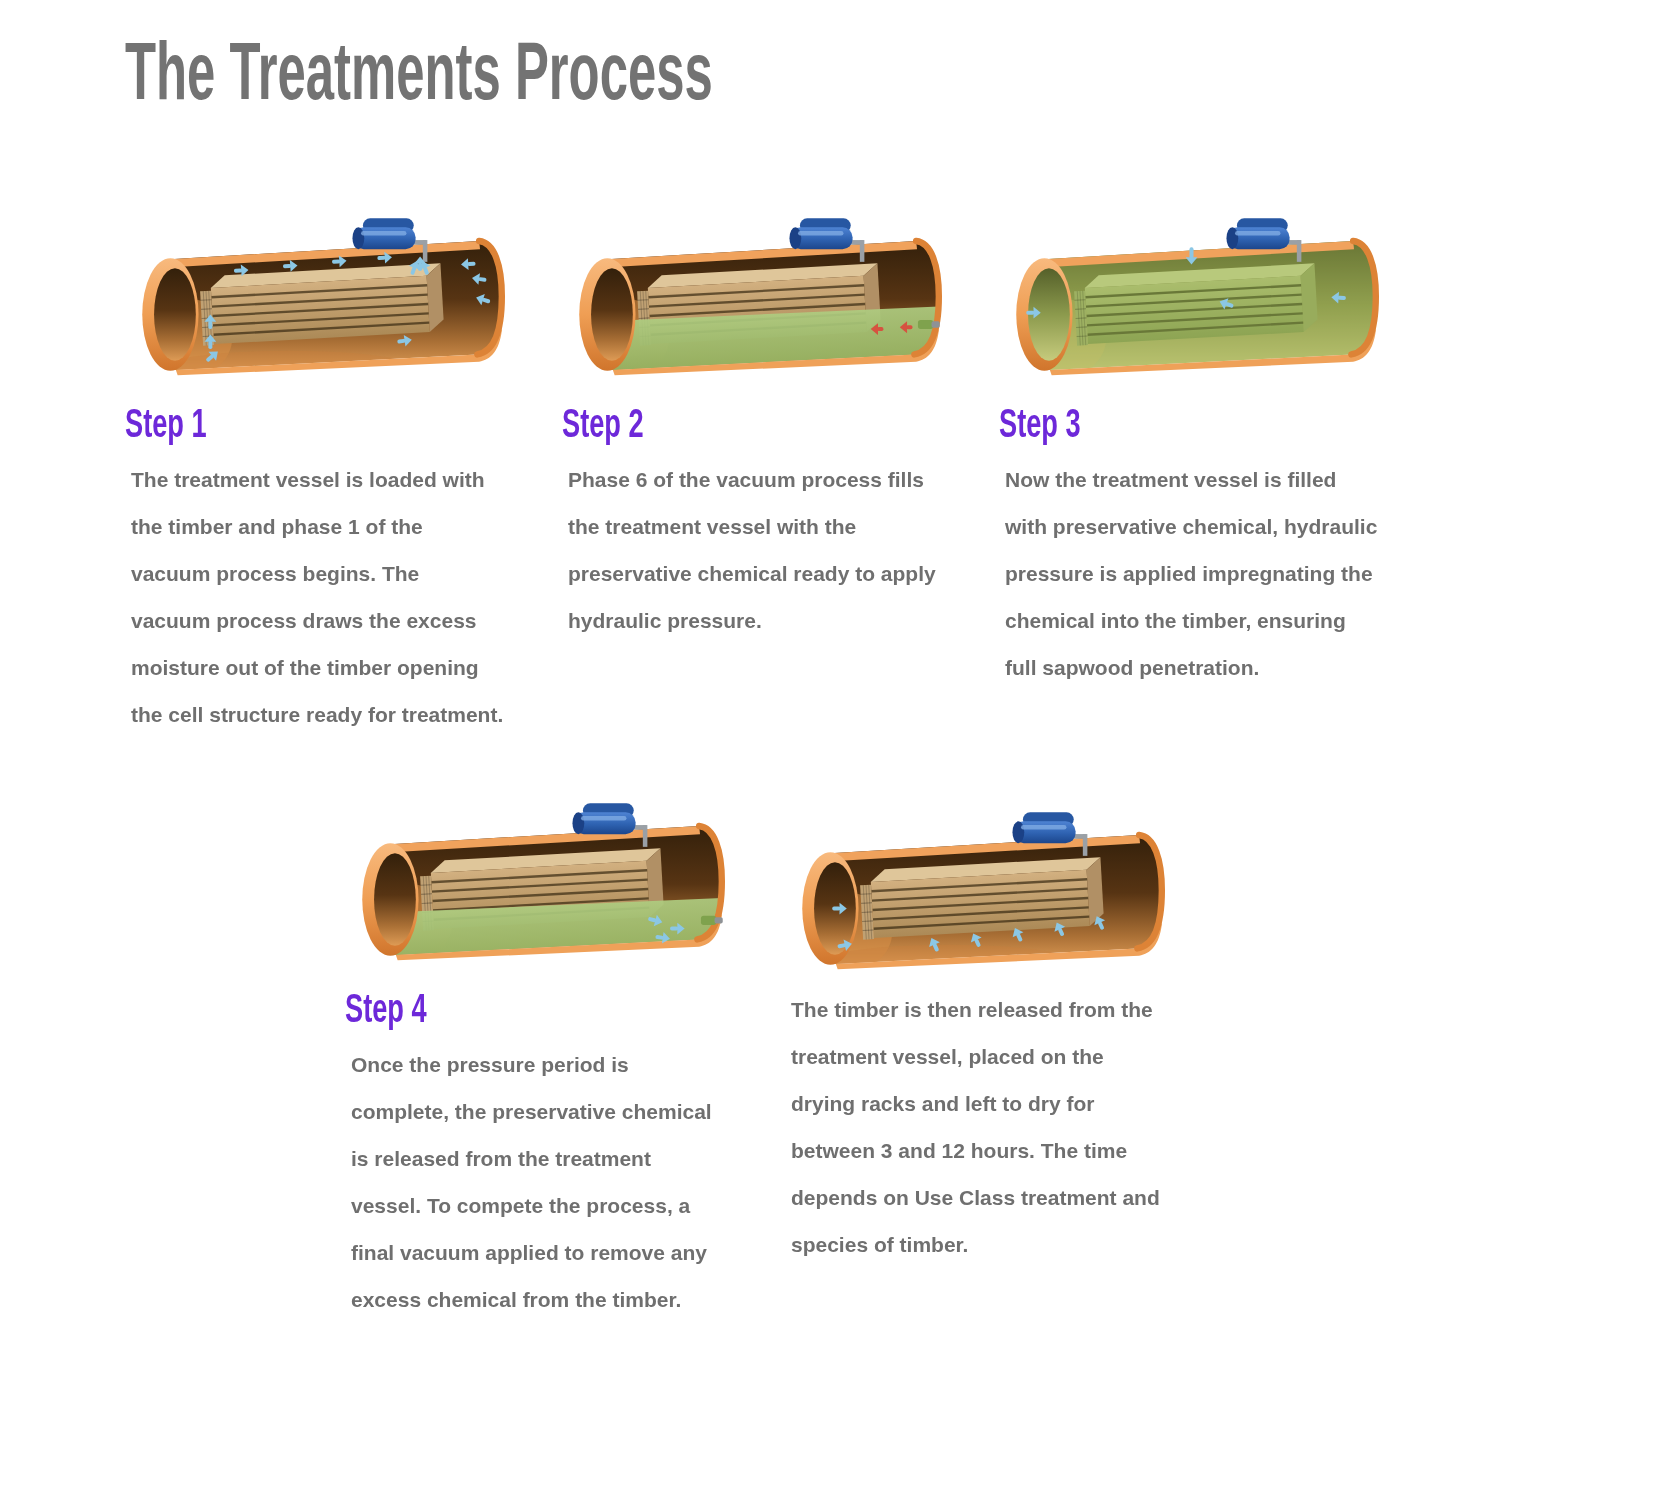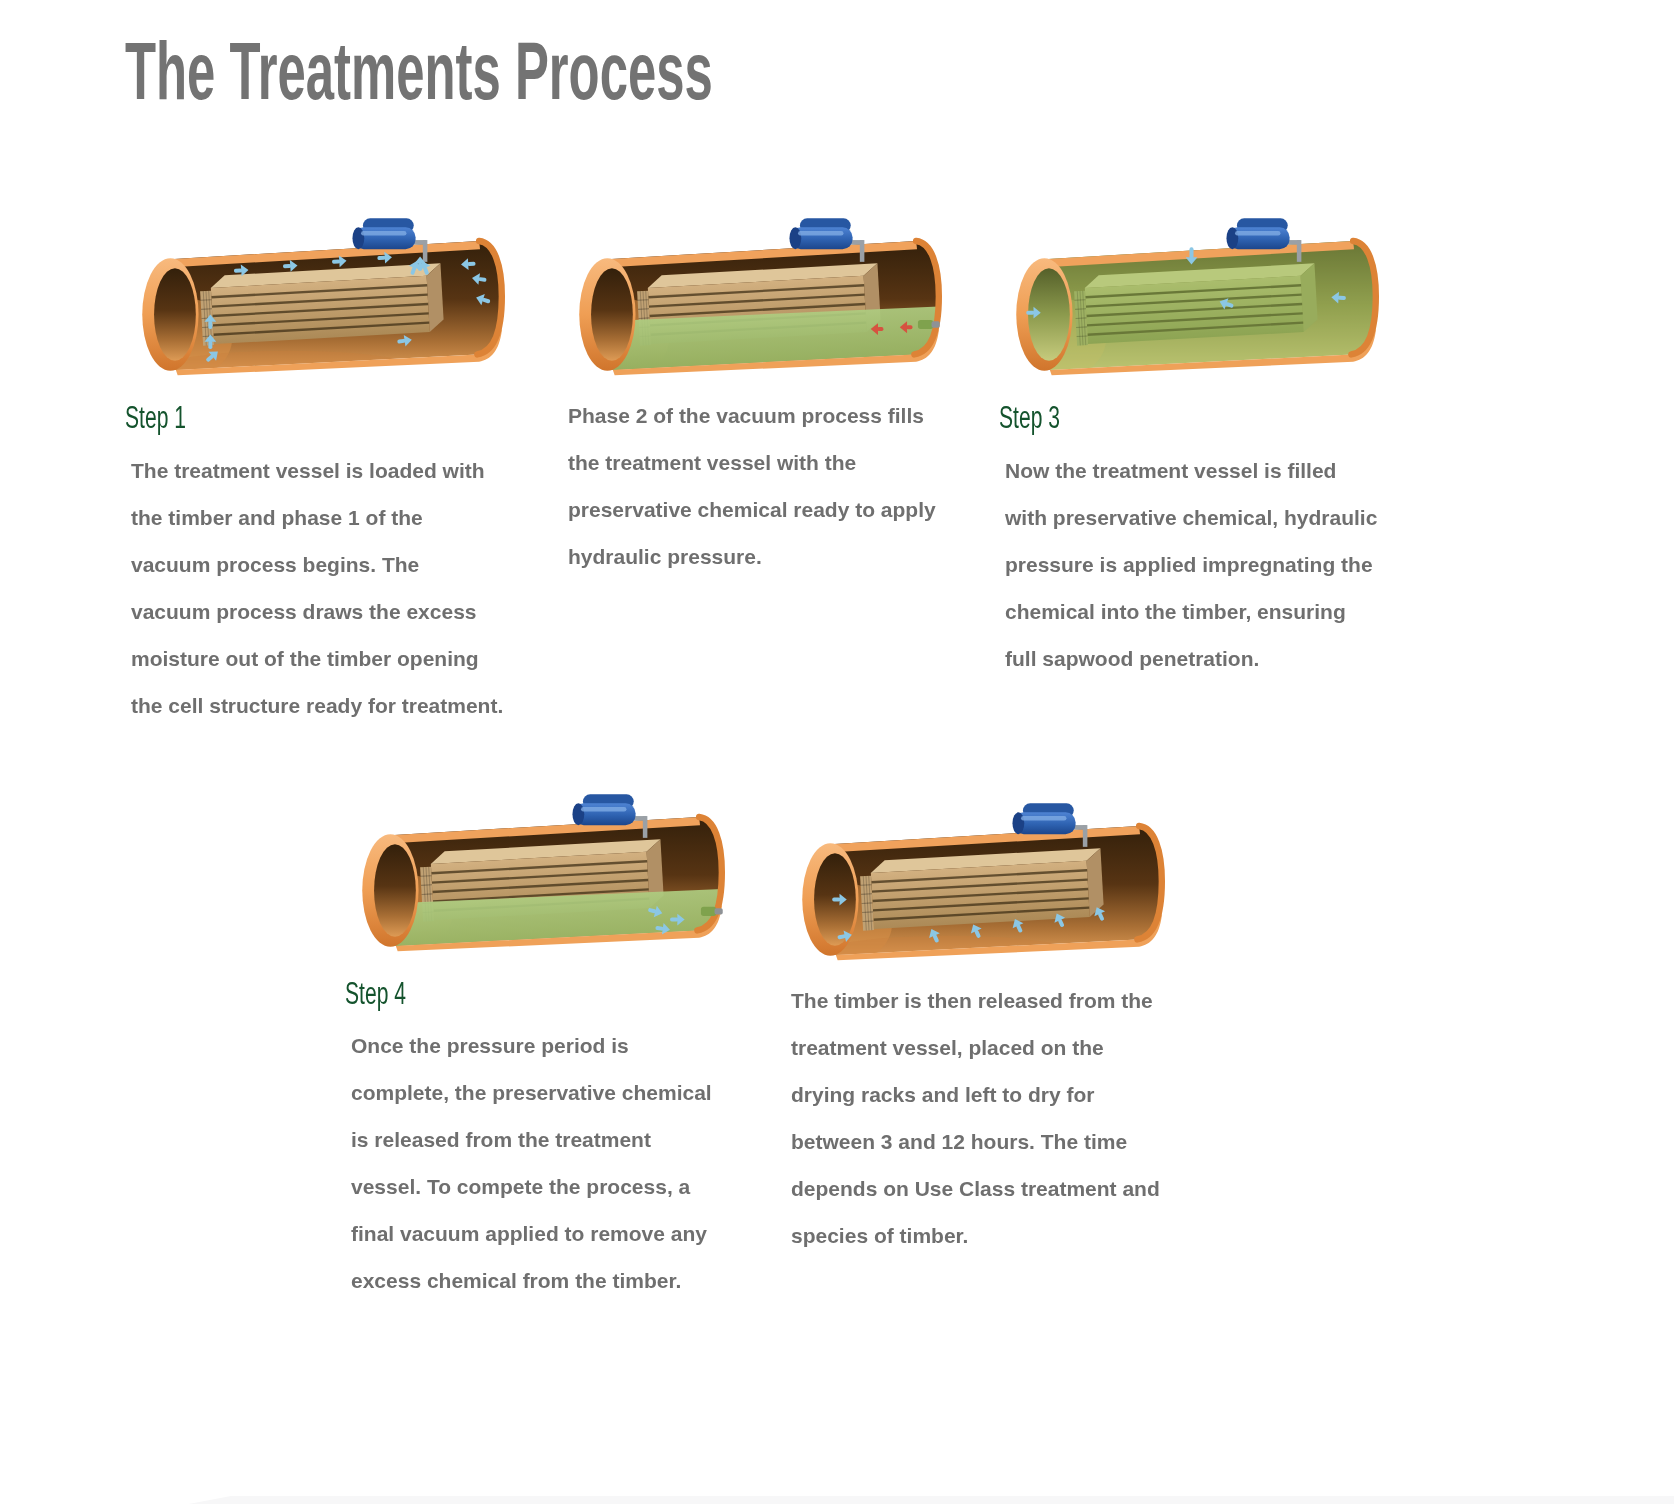--- a/index.html
+++ b/index.html
@@ -8,21 +8,21 @@
   .condensed{display:inline-block;transform:scaleX(0.62);transform-origin:0 50%;white-space:nowrap;}
   .condensed-sm{display:inline-block;transform:scaleX(0.68);transform-origin:0 50%;white-space:nowrap;}
   h1.page-title{margin:0;font-size:82px;line-height:1.0;font-weight:700;color:#737373;letter-spacing:0;}
   .row{display:grid;column-gap:52px;}
   .row-1{grid-template-columns:repeat(3,385px);margin-top:102px;}
   .row-2{grid-template-columns:repeat(2,385px);column-gap:55px;margin-left:220px;margin-top:55px;}
   .step-card{min-width:0;}
   .step-card.offset-down{padding-top:9px;}
   .vessel-figure{width:100%;height:172px;margin:0;}
   .vessel-figure svg{width:100%;height:100%;display:block;}
-  h3.step-heading{margin:16px 0 12px 0;font-size:31px;line-height:1.05;font-weight:400;color:#14532d;}
+  h3.step-heading{margin:16px 0 12px 0;font-size:40px;line-height:1.05;font-weight:700;color:#6d28d9;}
   p.step-text{margin:6px;font-size:21px;line-height:47px;color:#6f6f6f;font-weight:700;}
   .footer-band{margin-top:186px;height:17px;background:#f7f7f8;
     clip-path:polygon(8.4% 100%,13.8% 0,100% 0,100% 100%);}
 </style>
 </head>
 <body>
 
 <main class="container">
 
   <h1 class="page-title"><span class="condensed">The Treatments Process</span></h1>
@@ -247,21 +247,22 @@
   <g transform="translate(354 122) rotate(180)">
               <rect x="0" y="-2.2" width="7" height="4.4" rx="2" fill="#D65240"></rect>
               <polygon points="6,-6.5 14,0 6,6.5" fill="#D65240"></polygon>
             </g>
             <g transform="translate(386 120) rotate(180)">
               <rect x="0" y="-2.2" width="7" height="4.4" rx="2" fill="#D65240"></rect>
               <polygon points="6,-6.5 14,0 6,6.5" fill="#D65240"></polygon>
             </g>
 </svg>
         </div>
-      <p class="step-text">Phase 2 of the vacuum process fills the treatment vessel with the preservative chemical ready to apply hydraulic pressure.</p>
+      <h3 class="step-heading"><span class="condensed-sm">Step 2</span></h3>
+      <p class="step-text">Phase 6 of the vacuum process fills the treatment vessel with the preservative chemical ready to apply hydraulic pressure.</p>
     </article>
 
     <article class="step-card">
       <div class="vessel-figure">
           <svg viewBox="0 0 424 180" preserveAspectRatio="xMidYMid meet" xmlns="http://www.w3.org/2000/svg" role="img">
   <defs>
     <clipPath id="v2-clip">
                 <path d="M50,45 L390,25 C407,27 415,52 415,86 C415,122 407,147 388,150 L56,167 C37,161 23,136 23,106 C23,75 35,52 50,45 Z"></path>
               </clipPath>
     <linearGradient id="v2-shell" x1="0" y1="0" x2="0" y2="1">

